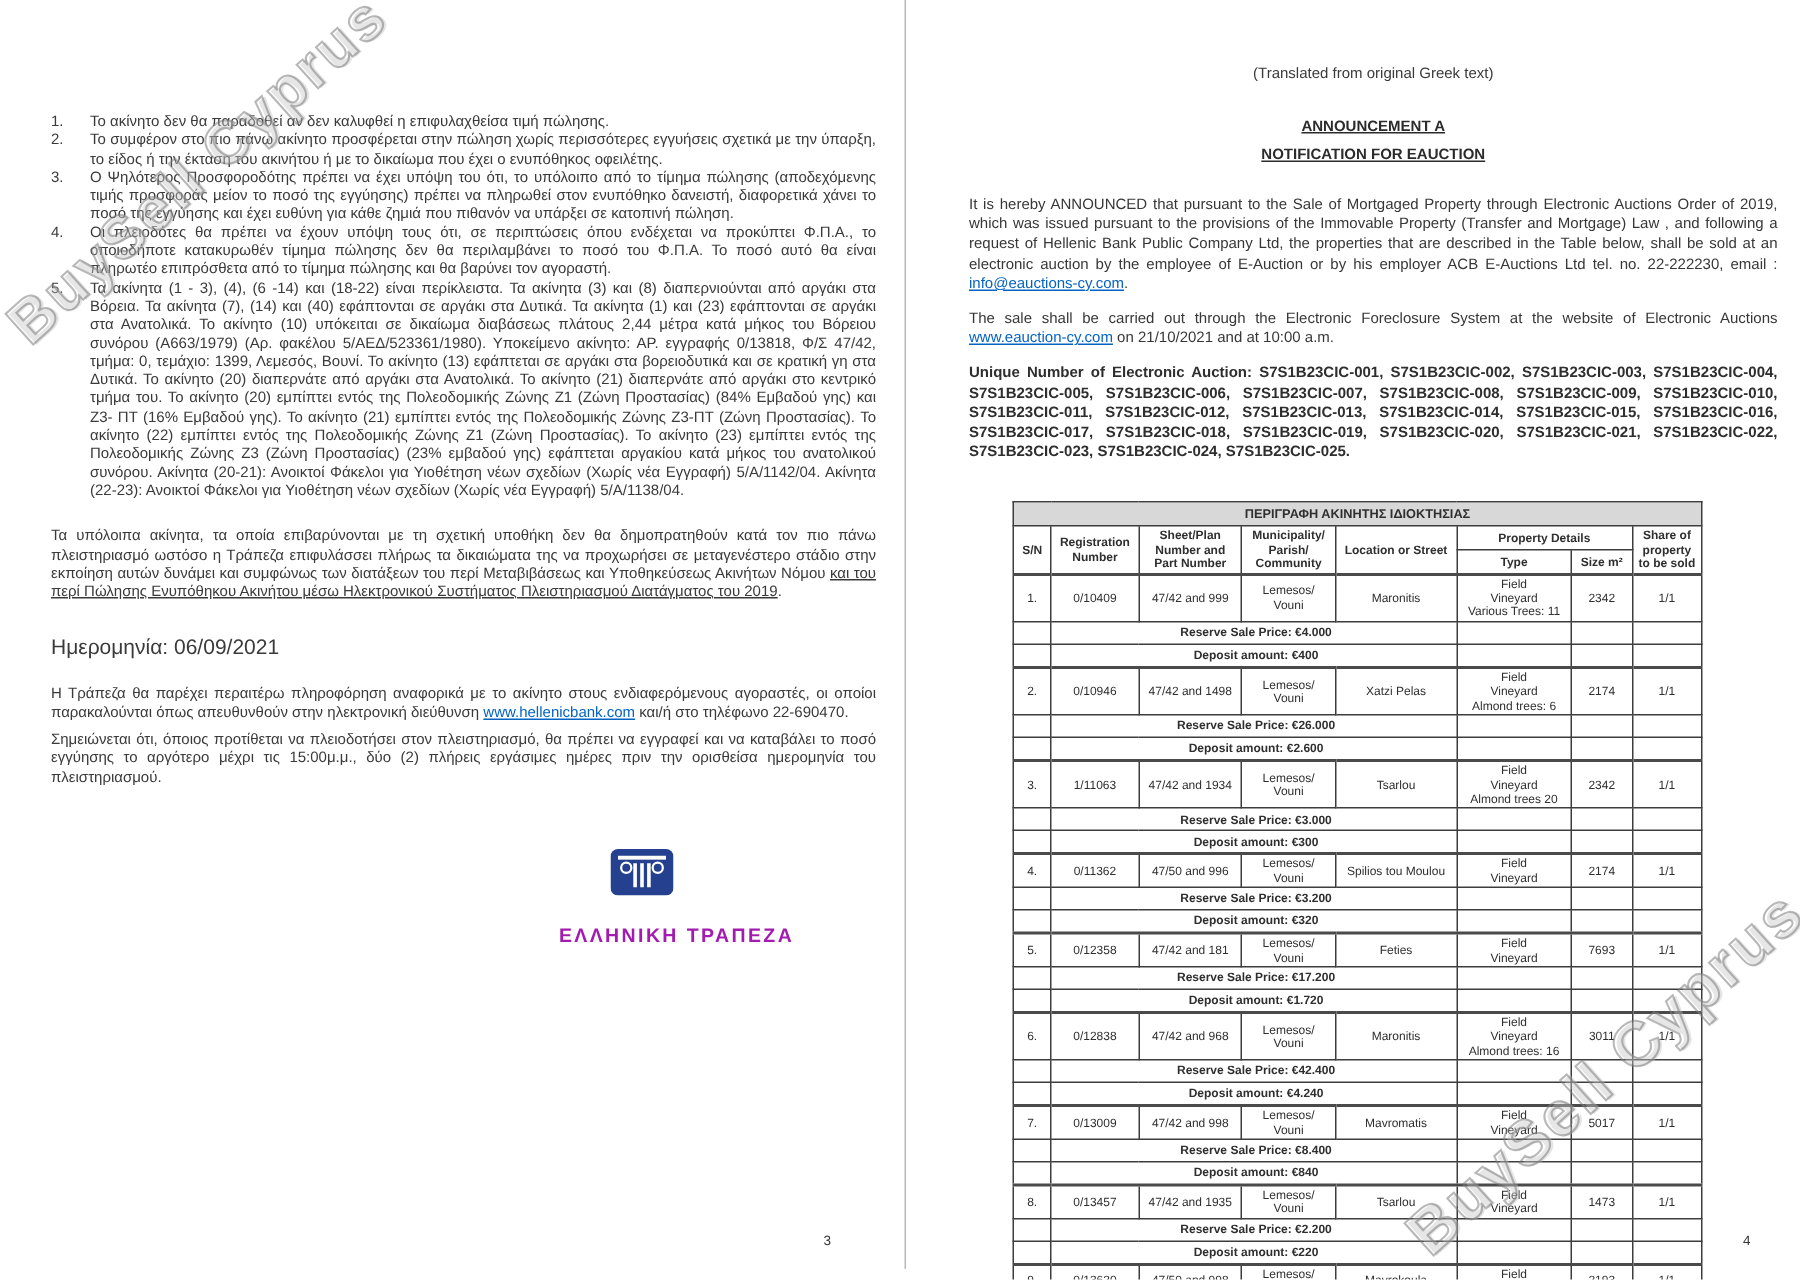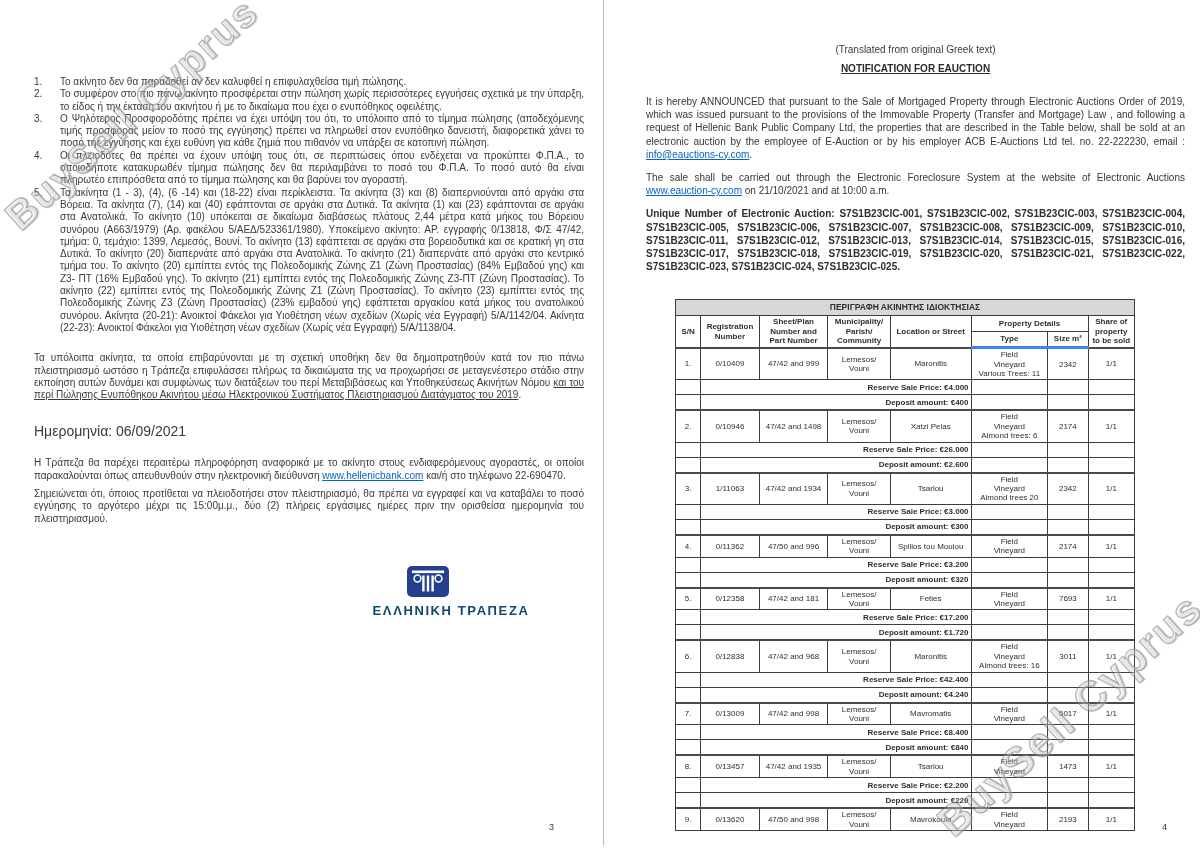--- a/index.html
+++ b/index.html
@@ -18,44 +18,44 @@
   .greek-list{font-size:10px;line-height:12.3px;}
   .li{display:flex;margin:0;}
   .li-num{flex:none;width:26px;font-weight:bold;font-weight:normal;}
   .li-text{flex:1;text-align:justify;}
   .para{font-size:10px;line-height:12.3px;text-align:justify;margin-top:18px;}
   .date-line{font-size:14px;margin-top:22px;}
   .u{text-decoration:underline;}
   a.doclink{color:#0563c1;text-decoration:underline;cursor:pointer;}
   .logo-block{position:absolute;left:372px;top:550px;width:158px;text-align:center;}
   .logo-icon{display:inline-block;margin-left:-46px;}
-  .logo-text{font-size:13px;font-weight:bold;color:#0c4a6e;letter-spacing:1.6px;margin-top:2px;white-space:nowrap;}
+  .logo-text{font-size:13px;font-weight:bold;color:#a21caf;letter-spacing:1.6px;margin-top:14px;white-space:nowrap;}
 
   
   .center-line{text-align:center;font-size:10px;}
   .doc-title{font-size:10px;font-weight:bold;text-decoration:underline;text-align:center;color:#2b2b2b;}
   .t1{margin-top:24px;}
   .t2{margin-top:8px;}
   .t3{margin-top:8px;}
   .rp{font-size:10px;line-height:13.2px;text-align:justify;color:#373737;}
   .p1{margin-top:21px;}
   .p2{margin-top:10px;}
   .p3{margin-top:10px;font-weight:bold;color:#2e2e2e;}
 
   
   table.prop{border-collapse:collapse;table-layout:fixed;width:460px;margin:26px 0 0 29px;
     font-size:8px;line-height:9.4px;color:#2f2f2f;}
   table.prop td,table.prop th{border:1px solid #3d3d3d;padding:1px 2px;text-align:center;
     vertical-align:middle;white-space:pre-line;overflow:hidden;}
   table.prop .ttl{background:#d8d8d8;font-weight:bold;font-size:8.5px;height:13px;}
   table.prop th{font-weight:bold;background:#fff;}
   table.prop .main-row td{border-top:2px solid #4a4a4a;}
-  table.prop thead tr:last-child th{border-bottom:3px solid #3b82f6;}
+  table.prop thead tr:last-child th{border-bottom:1px solid #3b82f6;}
   table.prop .sub-row td{height:12px;}
-  table.prop .sub-text{text-align:right;font-weight:bold;padding-left:5px;white-space:nowrap;}
+  table.prop .sub-text{text-align:center;font-weight:bold;padding-left:5px;white-space:nowrap;}
   table.prop{border:1.5px solid #2e2e2e;}
 
   .page-num{position:absolute;font-size:9px;color:#333;z-index:3;}
   .pn-left{left:549px;top:822px;}
   .pn-right{left:1162px;top:822px;}
 
   
   .watermark{
     position:absolute;z-index:2;pointer-events:none;white-space:nowrap;
     font-weight:800;letter-spacing:2px;
@@ -115,20 +115,21 @@
       </svg>
     </span>
     <div class="logo-text">ΕΛΛΗΝΙΚΗ ΤΡΑΠΕΖΑ</div>
   </div>
 </div>
 
 <div class="page page-right">
 
   <div class="center-line">(Translated from original Greek text)</div>
 
+  <div class="doc-title t1">ANNOUNCEMENT A</div>
   <div class="doc-title t2">NOTIFICATION FOR EAUCTION</div>
 
   <div class="rp p1"><span>It is hereby ANNOUNCED that pursuant to the Sale of Mortgaged Property through Electronic Auctions Order of 2019, which was issued pursuant to the provisions of the Immovable Property (Transfer and Mortgage) Law , and following a request of Hellenic Bank Public Company Ltd, the properties that are described in the Table below, shall be sold at an electronic auction by the employee of E-Auction or by his employer ACB E-Auctions Ltd tel. no. 22-222230, email : </span><a class="doclink">info@eauctions-cy.com</a><span>.</span></div>
 
   <div class="rp p2"><span>The sale shall be carried out through the Electronic Foreclosure System at the website of Electronic Auctions </span><a class="doclink">www.eauction-cy.com</a><span> on 21/10/2021 and at 10:00 a.m.</span></div>
 
   <div class="rp p3"><span>Unique Number of Electronic Auction:</span><span> S7S1B23CIC-001, S7S1B23CIC-002, S7S1B23CIC-003, S7S1B23CIC-004, S7S1B23CIC-005, S7S1B23CIC-006, S7S1B23CIC-007, S7S1B23CIC-008, S7S1B23CIC-009, S7S1B23CIC-010, S7S1B23CIC-011, S7S1B23CIC-012, S7S1B23CIC-013, S7S1B23CIC-014, S7S1B23CIC-015, S7S1B23CIC-016, S7S1B23CIC-017, S7S1B23CIC-018, S7S1B23CIC-019, S7S1B23CIC-020, S7S1B23CIC-021, S7S1B23CIC-022, S7S1B23CIC-023, S7S1B23CIC-024, S7S1B23CIC-025.</span></div>
 
   <table class="prop">
     <colgroup>

